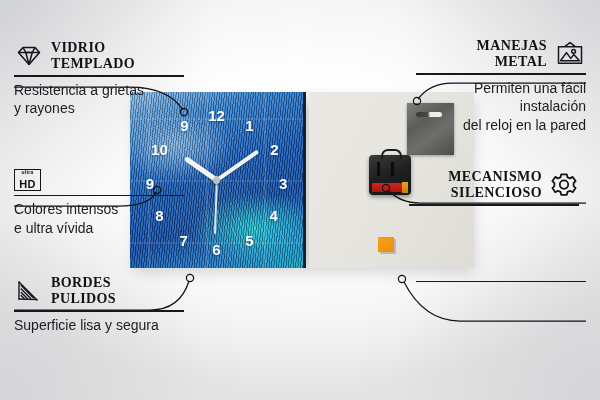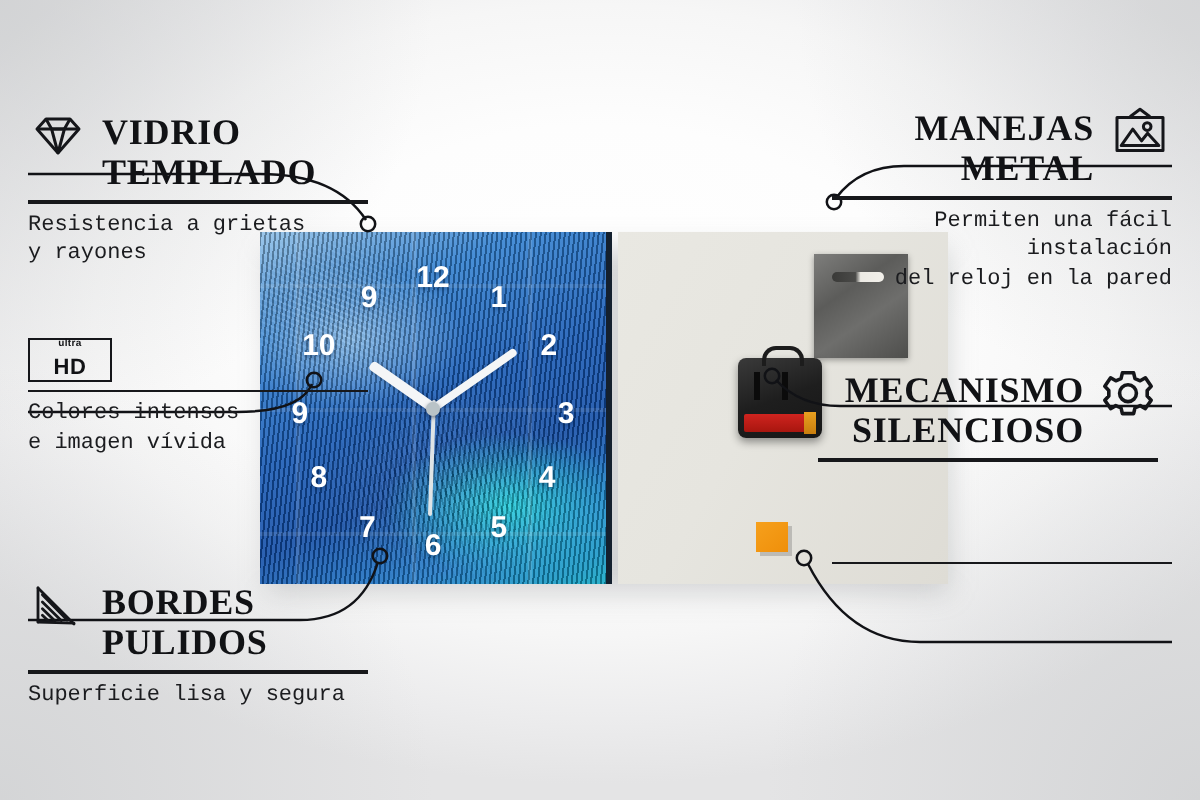--- a/index.html
+++ b/index.html
@@ -25,21 +25,21 @@
       radial-gradient(circle at 0% 0%, rgba(196,198,200,.55) 0%, rgba(196,198,200,0) 30%),
       radial-gradient(circle at 100% 0%, rgba(196,198,200,.45) 0%, rgba(196,198,200,0) 28%),
       radial-gradient(circle at 0% 100%, rgba(196,198,200,.50) 0%, rgba(196,198,200,0) 30%),
       radial-gradient(circle at 100% 100%, rgba(196,198,200,.50) 0%, rgba(196,198,200,0) 30%);
   }
 
   
   .product-stage {
     position: absolute;
     left: 130px;
-    top: 116px;
+    top: 92px;
     width: 300px;
     height: 176px;
   }
   .product-shadow {
     position: absolute;
     left: 4px;
     top: 8px;
     width: 340px;
     height: 172px;
     background: rgba(120,122,126,.30);
@@ -242,49 +242,48 @@
   }
   .co-head {
     display: flex;
     align-items: center;
     gap: 7px;
     color: #111215;
   }
   .co-title {
     font-family: "Liberation Serif", serif;
     font-weight: bold;
-    font-size: 18px;
+    font-size: 14px;
     line-height: 1.12;
     letter-spacing: .4px;
     white-space: pre-line;
-    margin-top: 16px;
   }
   .co-rule {
     height: 1.4px;
     background: #17181b;
     margin: 4px 0 4px;
   }
   .co-sub {
-    font-family: Liberation Mono, monospace;
-    font-size: 11px;
+    font-family: Liberation Sans, sans-serif;
+    font-size: 14px;
     line-height: 1.32;
     color: #1b1c1f;
     white-space: pre-line;
   }
   .left .co-head  { justify-content: flex-start; }
   .left .co-sub   { text-align: left; }
   .right .co-head { justify-content: flex-end; }
   .right .co-sub  { text-align: right; }
   .right .co-title { text-align: right; }
 
   .ico { flex: 0 0 auto; display: block; }
 
   
   .hd-badge {
-    width: 42px;
+    width: 27px;
     height: 22px;
     border: 1.6px solid #15161a;
     display: flex;
     flex-direction: column;
     align-items: center;
     justify-content: space-between;
     line-height: 1;
     box-sizing: border-box;
   }
   .hd-badge .u {
@@ -409,21 +408,21 @@
 
   <div class="callout left" style="left:14px; top:169px;">
     <div class="co-head">
       <div class="hd-badge ico">
         <span class="u">ultra</span>
         <span class="h">HD</span>
       </div>
     </div>
     <div class="co-rule"></div>
     <div class="co-sub">Colores intensos
-e imagen vívida</div>
+e ultra vívida</div>
   </div>
 
   <div class="callout right" style="left:416px; top:38px;">
     <div class="co-head">
       <div class="co-title">MANEJAS
 METAL</div>
       <svg class="ico" width="32" height="26" viewBox="0 0 32 26">
         <g fill="none" stroke="#15161a" stroke-width="1.5" stroke-linejoin="round">
           <path d="M11,5.4 L16,1.6 L21,5.4"></path>
           <rect x="4.5" y="5.8" width="23" height="16.4"></rect>

